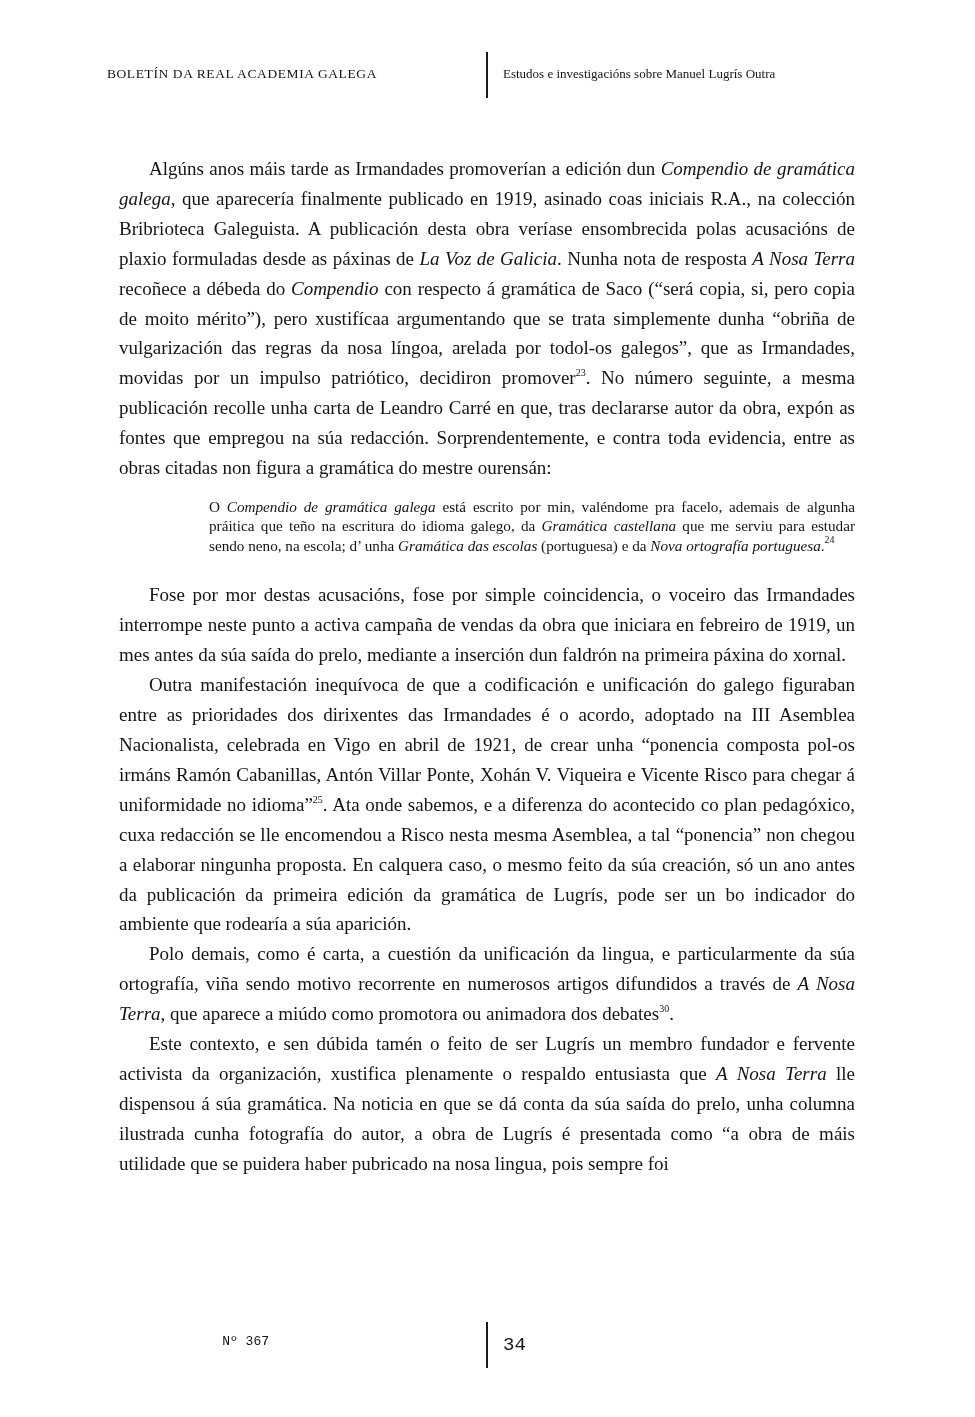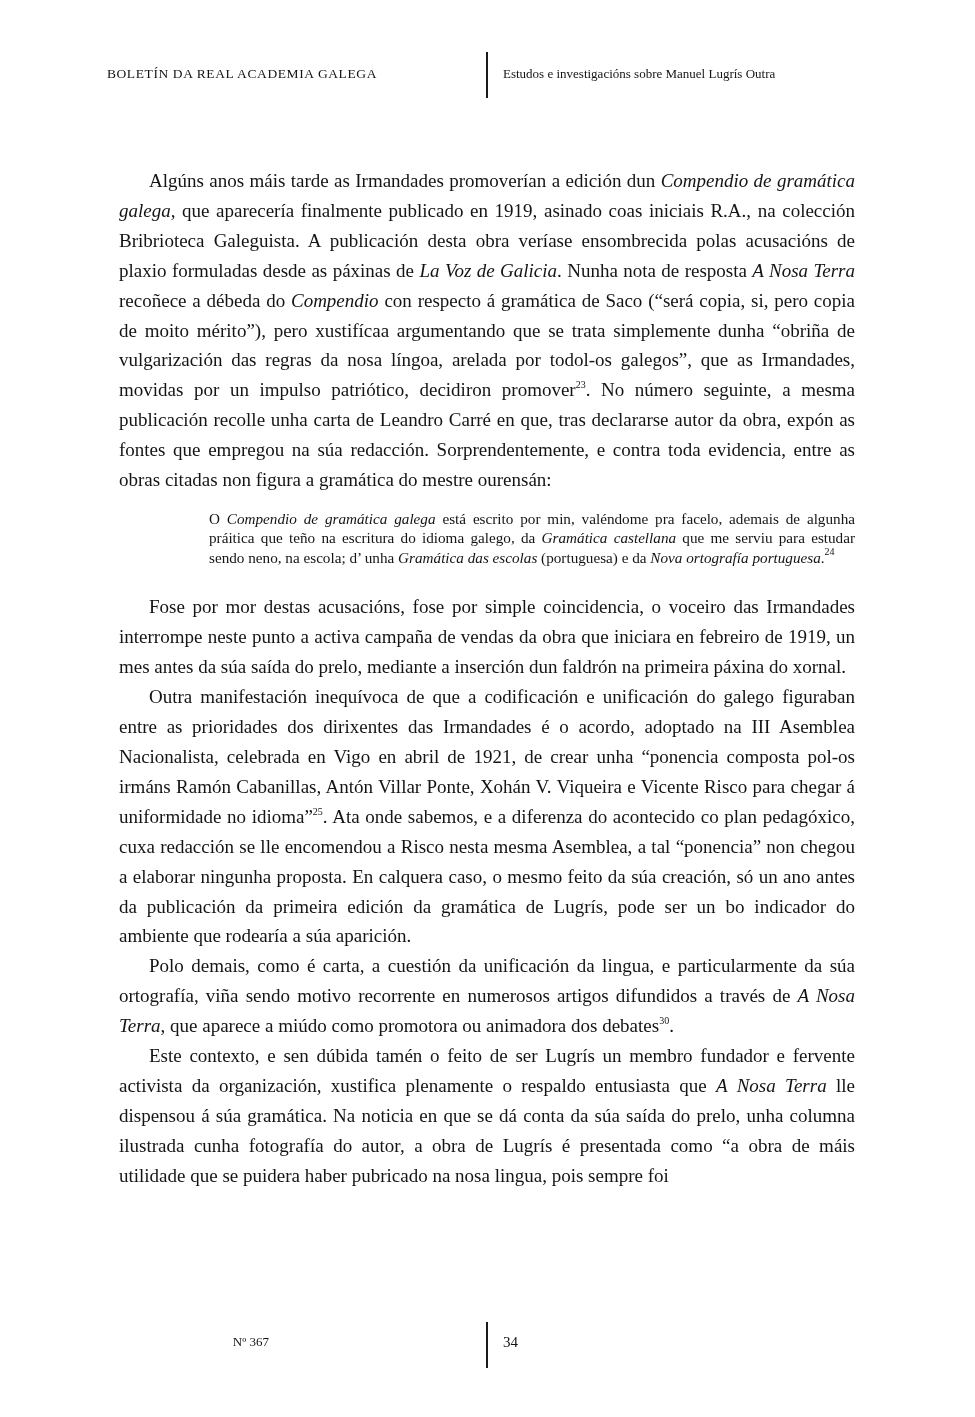--- a/index.html
+++ b/index.html
@@ -4,33 +4,33 @@
 <style>
   html, body { margin: 0; padding: 0; background: #ffffff; }
   body { width: 975px; height: 1417px; position: relative; overflow: hidden;
          font-family: "Liberation Serif", "DejaVu Serif", serif; color: #141414; }
 
   .header { position: absolute; top: 52px; left: 0; width: 882px; height: 48px; }
   .header .left { position: absolute; right: 505px; top: 14px; font-size: 13.5px; letter-spacing: 0.6px; white-space: nowrap; }
   .header .sep { position: absolute; left: 486px; top: 0; width: 1.5px; height: 46px; background: #1a1a1a; }
   .header .right { position: absolute; left: 503px; top: 14px; font-size: 13px; white-space: nowrap; }
 
-  .body-text { position: absolute; left: 119px; top: 154px; width: 736px; margin-top: 12px; }
+  .body-text { position: absolute; left: 119px; top: 154px; width: 736px; }
   p { margin: 0; font-size: 19px; line-height: 29.9px; text-align: justify; hyphens: manual; }
   p.indent { text-indent: 30px; }
   i { font-style: italic; }
   sup { font-size: 10px; vertical-align: 8px; line-height: 0; }
 
   .quote { margin: 14px 0 25px 90px; font-family: Liberation Serif, serif; }
   .quote p { font-size: 15.2px; line-height: 19.5px; }
 
-  .footer { position: absolute; top: 1322px; left: 0; width: 774px; height: 48px; }
+  .footer { position: absolute; top: 1322px; left: 0; width: 774px; height: 48px; font-family: Liberation Mono, monospace; }
   .footer .num { position: absolute; right: 505px; top: 12px; font-size: 13px; white-space: nowrap; }
   .footer .sep { position: absolute; left: 486px; top: 0; width: 1.5px; height: 46px; background: #1a1a1a; }
-  .footer .page { position: absolute; left: 503px; top: 12px; font-size: 15px; }
+  .footer .page { position: absolute; left: 503px; top: 12px; font-size: 19px; }
 </style>
 </head>
 <body>
 
 <div class="header">
   <span class="left">BOLETÍN DA REAL ACADEMIA GALEGA</span>
   <span class="sep"></span>
   <span class="right">Estudos e investigacións sobre Manuel Lugrís Outra</span>
 </div>
 

